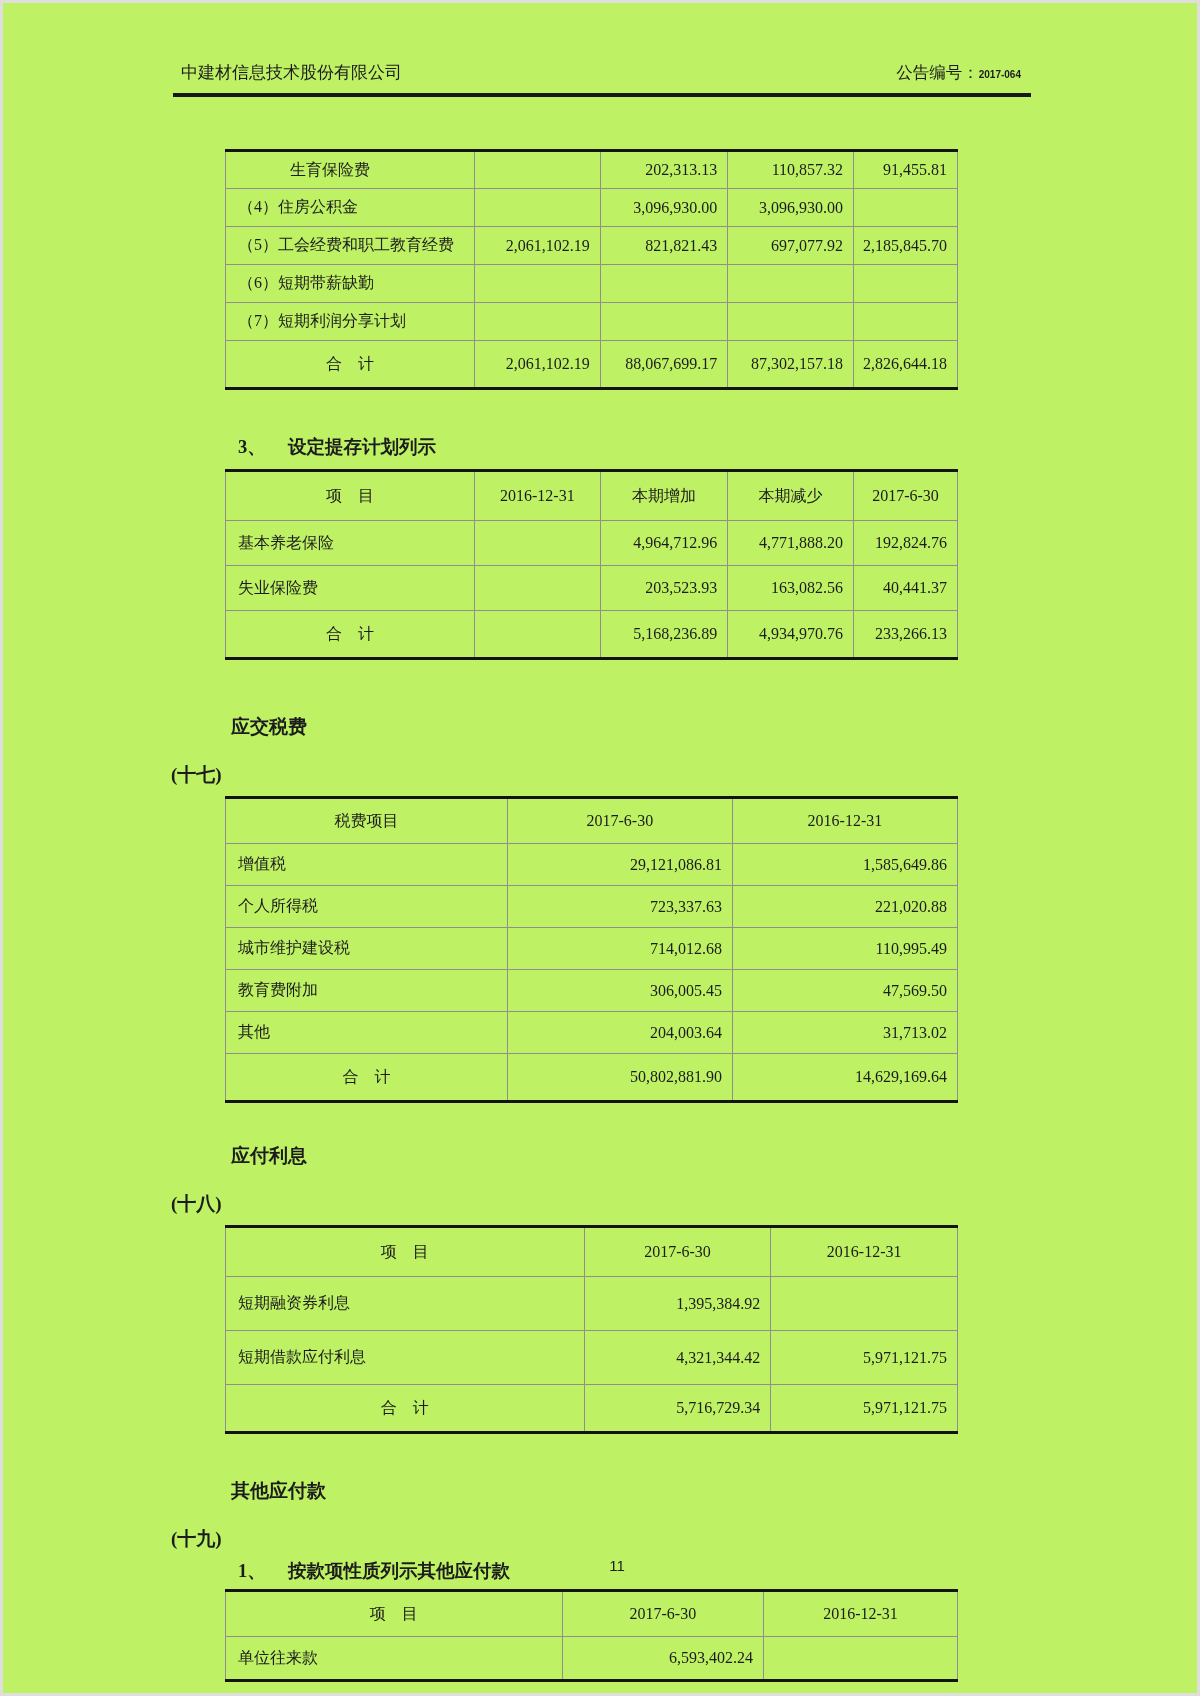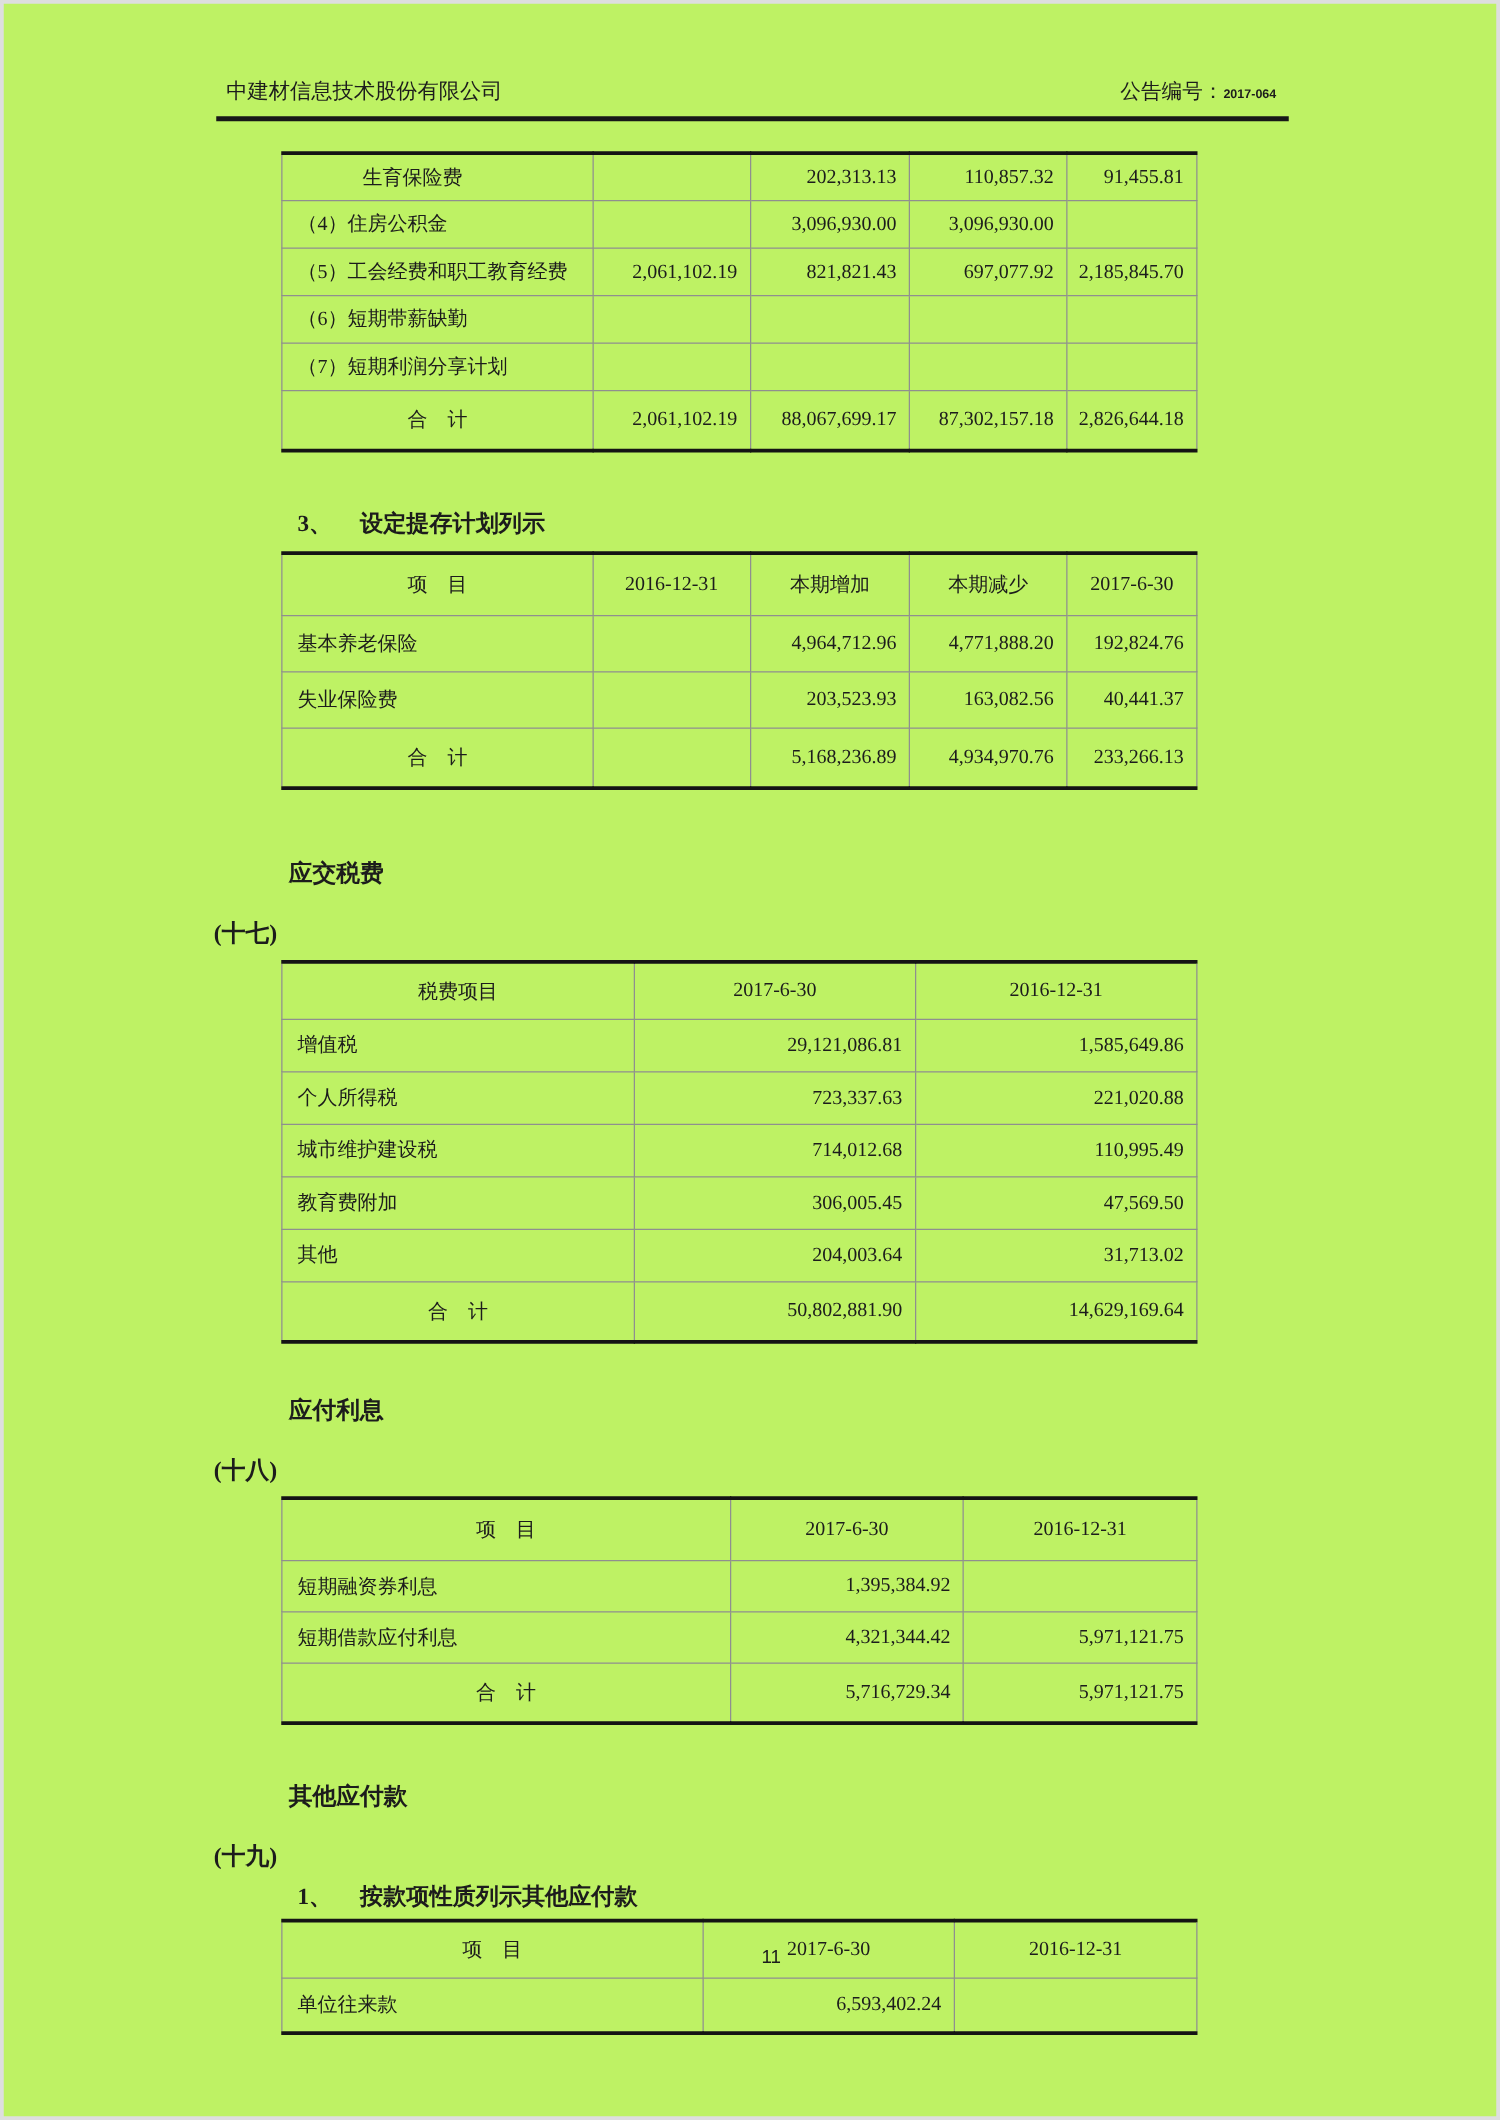--- a/index.html
+++ b/index.html
@@ -39,23 +39,23 @@
   }
   .tbl th { font-size:16px; }
   td.c-item { text-align:left; padding-left:12px; }
   td.c-num  { text-align:right; padding-right:10px; }
   tr.indent2 td.c-item { padding-left:64px; }
   tr.total td.c-item { text-align:center; padding-left:0; }
   
   .t1 tbody tr { height:38px; }   .t1 tbody tr.total { height:48px; }
   .t3 thead tr { height:50px; }   .t3 tbody tr { height:45px; }  .t3 tbody tr.total { height:48px; }
   .t17 thead tr { height:46px; }  .t17 tbody tr { height:42px; } .t17 tbody tr.total { height:48px; }
-  .t18 thead tr { height:50px; }  .t18 tbody tr { height:41px; } .t18 tbody tr.total { height:48px; }
+  .t18 thead tr { height:50px; }  .t18 tbody tr { height:54px; } .t18 tbody tr.total { height:48px; }
   .t19 thead tr { height:46px; }  .t19 tbody tr { height:44px; }
-  .t1  { margin-top:24px; }
+  .t1  { margin-top:52px; }
   .t3  { margin-top:10px; }
   .t17 { margin-top:8px; }
   .t18 { margin-top:8px; }
   .t19 { margin-top:6px; }
   
   .sub-heading {
     display:flex; margin-left:235px;
     font-size:18.5px; font-weight:700;
   }
   .sub-heading .no { width:50px; }

